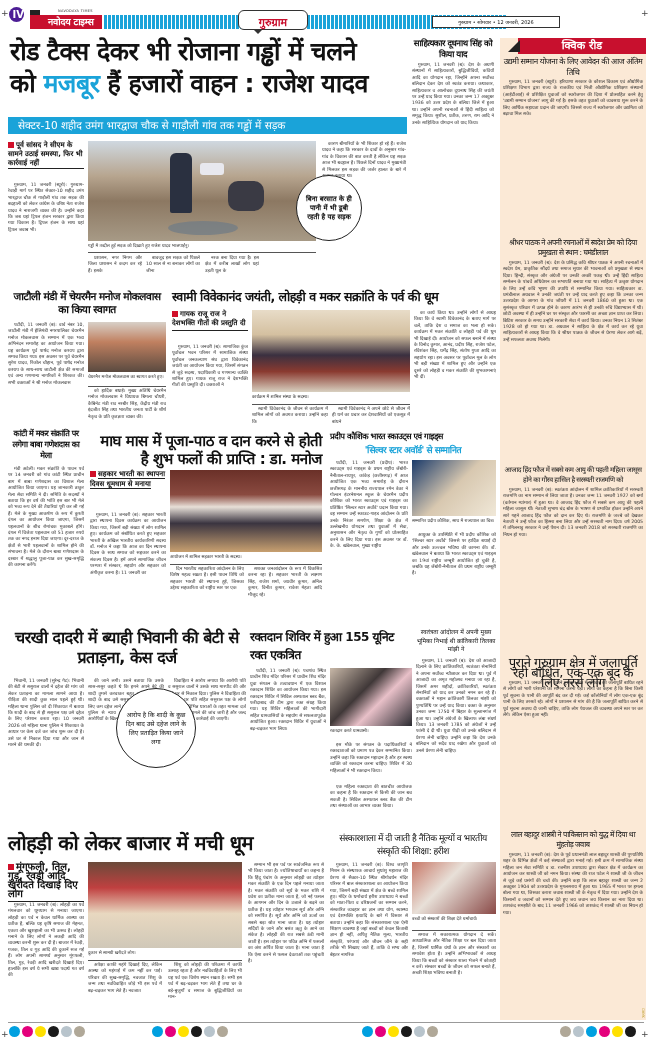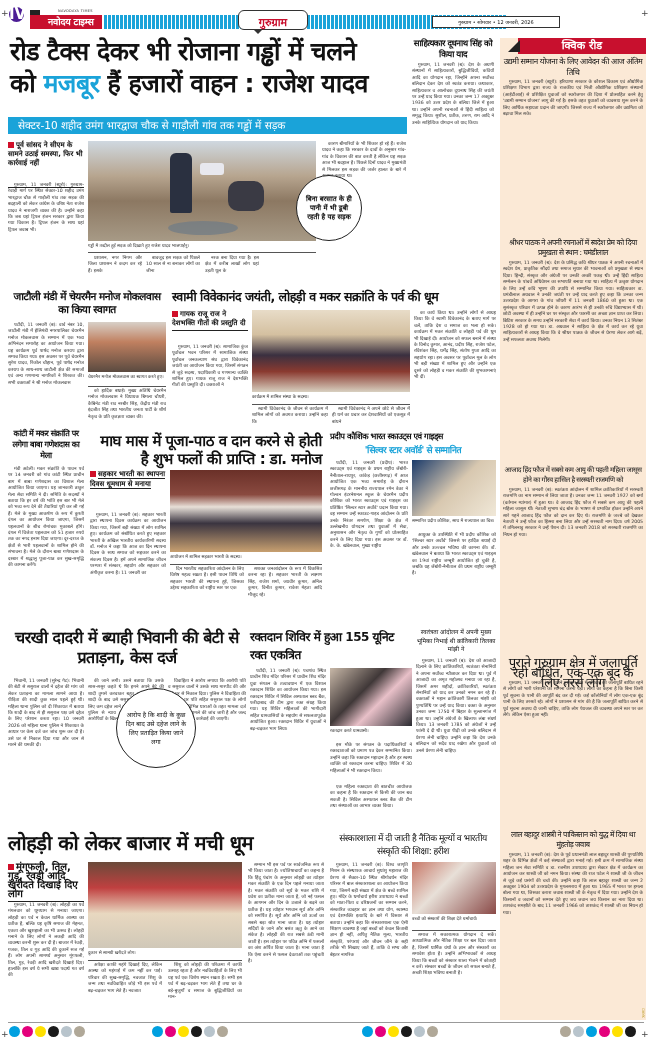--- a/index.html
+++ b/index.html
@@ -13,39 +13,39 @@
 .sub{font-weight:bold;color:#111;line-height:1.25}
 .redsq{display:inline-block;width:6px;height:6px;background:#d0102a;margin-right:2px;vertical-align:middle}
 .beige{background:#fbe9d6}
 .dot{display:inline-block;width:11px;height:11px;border-radius:50%;margin-right:2px}
 </style>
 </head>
 <body>
 
 <div class="abs" style="left:1px;top:9px;font-size:9px;color:#444;line-height:9px">+</div>
 <div class="abs" style="left:641px;top:9px;font-size:9px;color:#444;line-height:9px">+</div>
-<div class="abs" style="left:9px;top:7px;width:15px;height:15px;border-radius:50%;background:#4c1d95;color:#fff;font-size:15px;font-weight:bold;text-align:left;line-height:15px">IV</div>
+<div class="abs" style="left:9px;top:7px;width:15px;height:15px;border-radius:50%;background:#4c1d95;color:#fff;font-size:10px;font-weight:bold;text-align:right;line-height:15px">IV</div>
 <div class="abs" style="left:58px;top:9px;font-size:3.5px;color:#333;letter-spacing:.3px">NAVODAYA TIMES</div>
 <div class="abs" style="left:30px;top:10px;width:10px;height:8px;background:#222"></div>
 <div class="abs" style="left:30px;top:15px;width:72px;height:14px;background:#c8102e;color:#fff;font-weight:bold;font-size:9.5px;line-height:14px;padding-left:18px;letter-spacing:-0.3px">नवोदय टाइम्स</div>
 <div class="abs" style="left:104px;top:15px;width:192px;height:14px;background:repeating-linear-gradient(90deg,#1aa3d9 0 3px,#fff 3px 4px)"></div>
 <div class="abs" style="left:307px;top:15px;width:200px;height:14px;background:repeating-linear-gradient(90deg,#1aa3d9 0 3px,#fff 3px 4px)"></div>
 <div class="abs" style="left:238px;top:10px;width:70px;height:20px;background:#fff;border:1px solid #333;border-radius:6px;text-align:center">
   <span style="color:#c8102e;font-weight:bold;font-size:11px;line-height:18px">गुरुग्राम</span>
 </div>
 <div class="abs" style="left:253px;top:29px;width:0;height:0;border-left:5px solid transparent;border-right:5px solid transparent;border-top:5px solid #333"></div>
 <div class="abs" style="left:432px;top:16px;width:128px;height:12px;background:#fff;border:1px solid #333;font-size:5px;line-height:10px;text-align:center;color:#111">गुरुग्राम • सोमवार • 12 जनवरी, 2026</div>
 
 <div class="abs hl" style="left:10px;top:38px;width:395px;font-size:25px;white-space:nowrap">रोड टैक्स देकर भी रोजाना गड्ढों में चलने</div>
 <div class="abs hl" style="left:10px;top:70px;width:395px;font-size:25px;white-space:nowrap">
   <span>को </span><span style="color:#1aa3d9">मजबूर</span><span> हैं हजारों वाहन : राजेश यादव</span>
 </div>
 <div class="abs" style="left:8px;top:117px;width:399px;height:17px;background:#1aa3d9;color:#fff;font-size:10.5px;line-height:17px;padding-left:10px;white-space:nowrap;overflow:hidden">सेक्टर-10 शहीद उमंग भारद्वाज चौक से गाड़ौली गांव तक गड्ढों में सड़क</div>
 
-<div class="abs sub" style="left:8px;top:141px;width:76px;font-size:7px;border-bottom:1px solid #222;padding-bottom:20px">
+<div class="abs sub" style="left:8px;top:141px;width:76px;font-size:7px;border-bottom:1px solid #222;padding-bottom:1px">
   <span class="redsq"></span><span>पूर्व सांसद ने सीएम के सामने उठाई समस्या, फिर भी कार्रवाई नहीं</span>
 </div>
 <div class="abs txt" style="left:8px;top:182px;width:76px;height:105px">
     <p>गुरुग्राम, 11 जनवरी (ब्यूरो): गुरुग्राम-रेवाड़ी मार्ग पर स्थित सेक्टर-10 शहीद उमंग भारद्वाज चौक से गाड़ौली गांव तक सड़क की बदहाली को लेकर कांग्रेस के वरिष्ठ नेता राजेश यादव ने नाराजगी व्यक्त की है। उन्होंने कहा कि जब यहां ट्रिपल इंजन सरकार द्वारा किया गया विकास है। ट्रिपल इंजन के साथ यहां ट्रिपल जवाब भी।</p>
   </div>
 
 <div class="abs photo" style="left:88px;top:141px;width:228px;height:100px;background:linear-gradient(180deg,#cfd8e0 0%,#b7a58f 35%,#8c7862 60%,#a79a86 100%)">
   <div style="position:absolute;left:82px;top:12px;width:22px;height:60px;background:#2a3040;border-radius:6px 6px 2px 2px"></div>
   <div style="position:absolute;left:140px;top:40px;width:36px;height:30px;background:#3a3a44;border-radius:10px"></div>
   <div style="position:absolute;left:80px;top:80px;width:70px;height:14px;background:#6e7a86;border-radius:50%;opacity:.7"></div>

